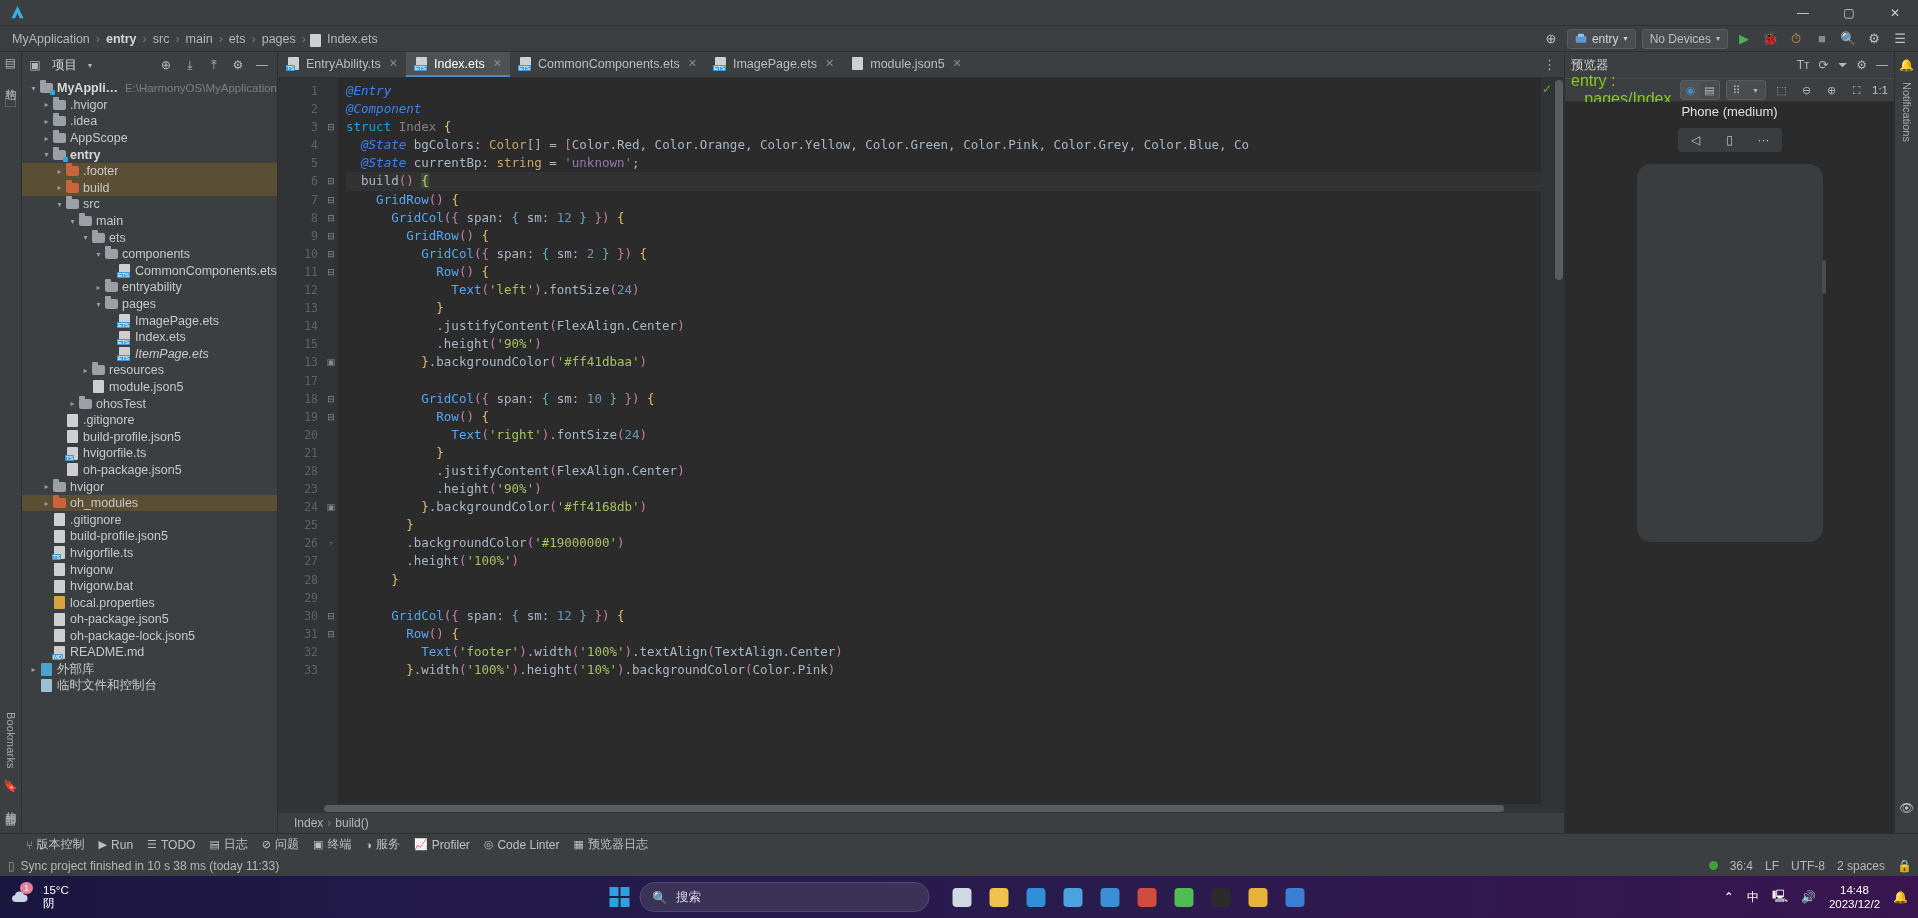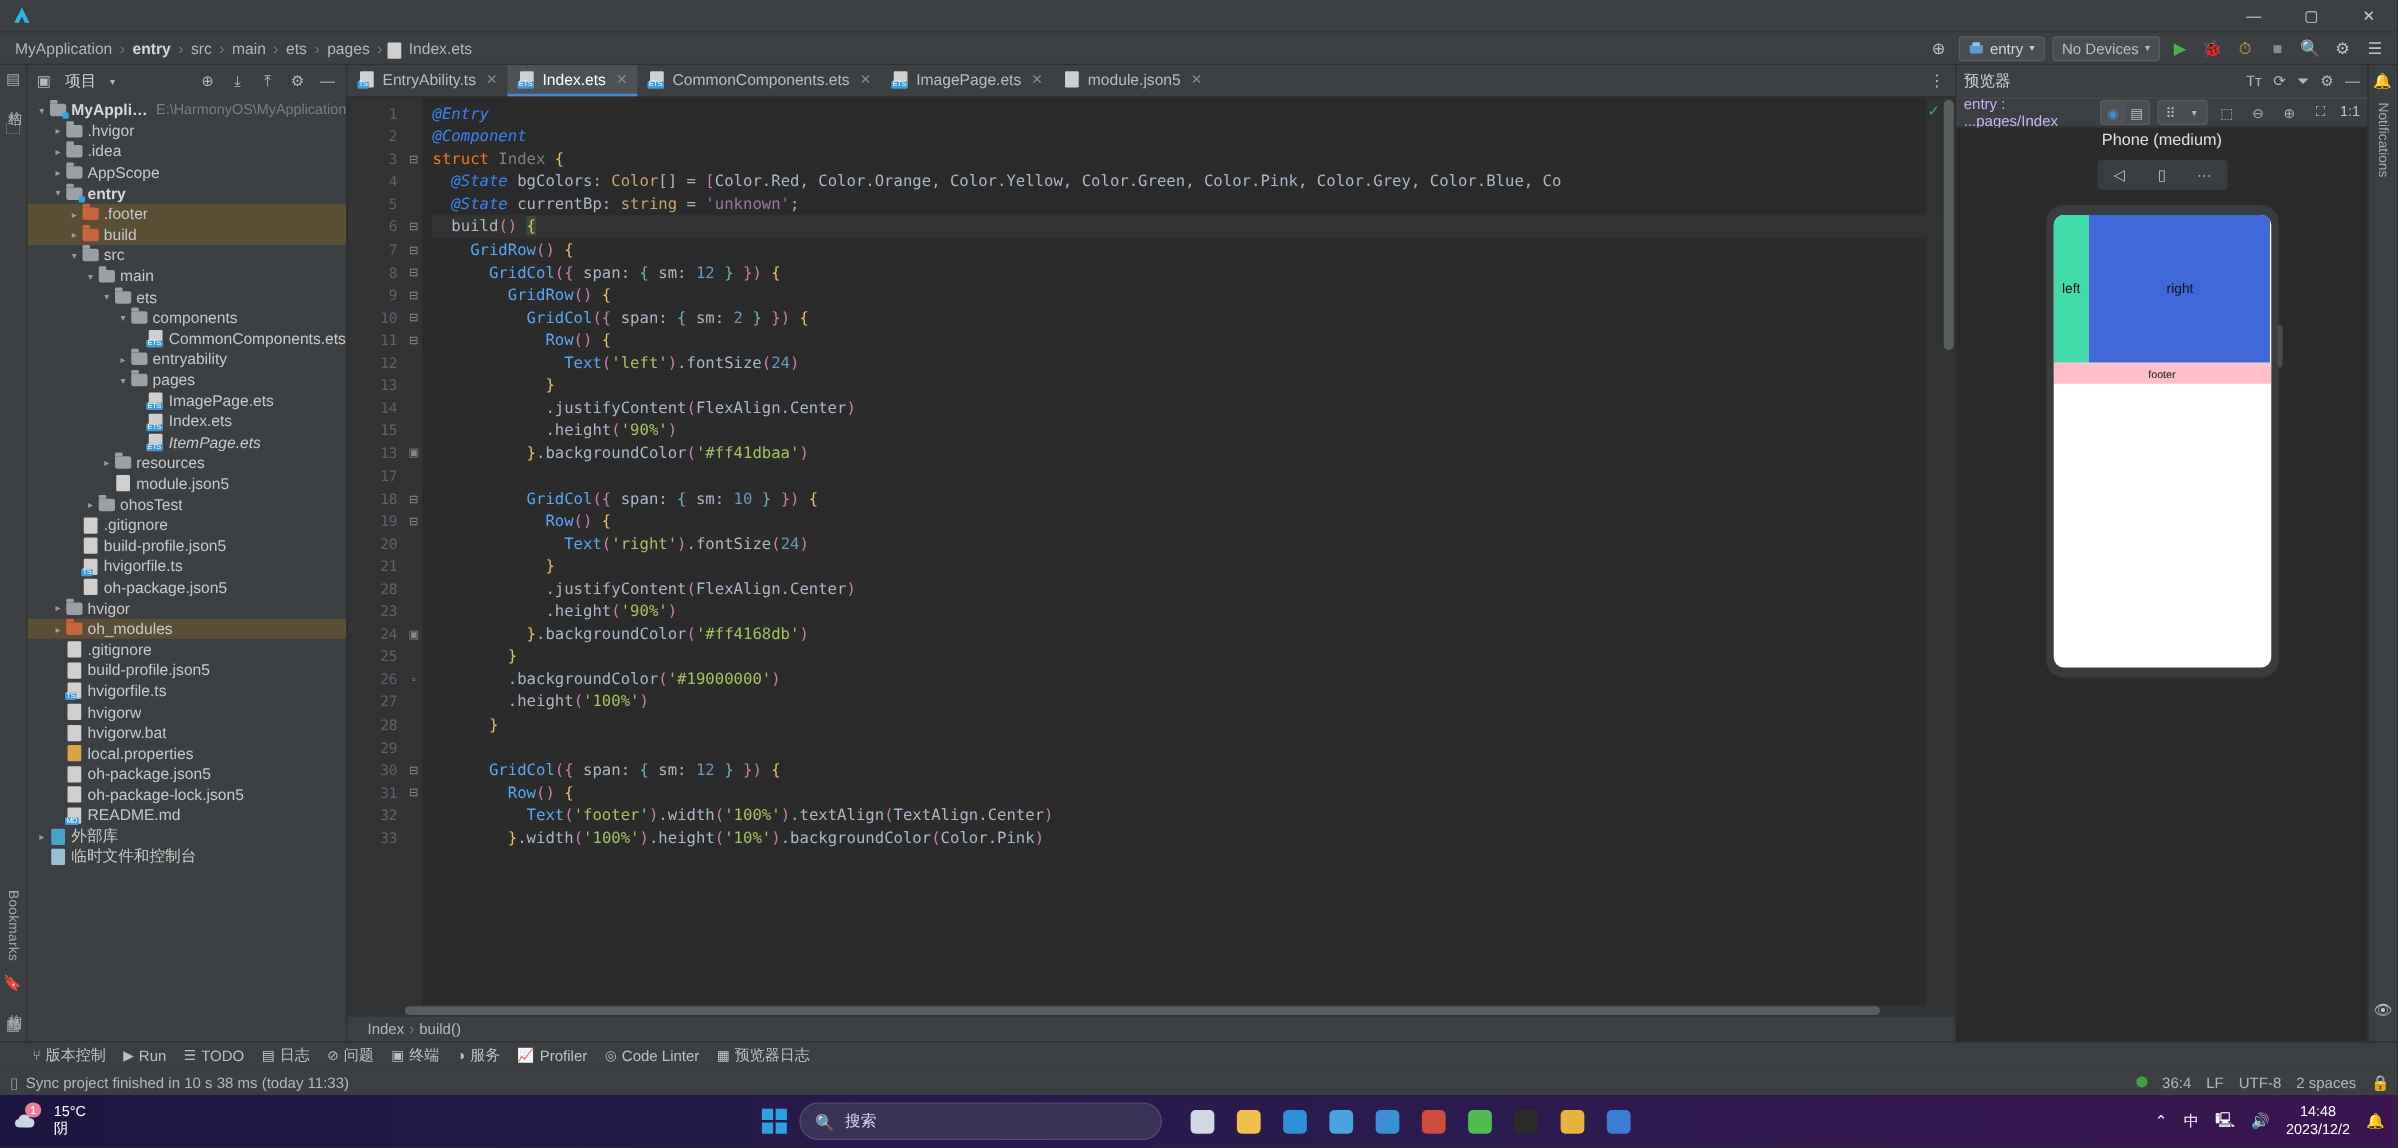--- a/index.html
+++ b/index.html
@@ -87,21 +87,21 @@
 
   .editor { flex:1; display:flex; min-height:0; position:relative; background:#2b2b2b; overflow:hidden;}
   .gutter { width:46px; flex:none; background:#313335; text-align:right; padding-right:6px;
             font-family:"DejaVu Sans Mono", monospace; font-size:11.5px; color:#606366; padding-top:4px; }
   .gutter div { height:18.1px; line-height:18.1px; }
   .foldcol { width:14px; flex:none; background:#313335; padding-top:4px; }
   .foldcol div { height:18.1px; line-height:18.1px; text-align:center; color:#888; font-size:9px; }
   .code { flex:1; font-family:"DejaVu Sans Mono", monospace; font-size:12.5px; padding-top:4px;
           padding-left:8px; white-space:pre; overflow:hidden; min-width:0;}
   .code div { height:18.1px; line-height:18.1px; }
-  .k  { color:#f97316; }
+  .k  { color:#0ea5e9; }
   .ann{ color:#3b82f6;font-style:italic; } .fn { color:#56a8f5; }
   .num{ color:#6897bb; } .str{ color:#a5c261; } .pur{ color:#9876aa; }
   .cls{ color:#c9a26d; } .pl { color:#a9b7c6; } .gy { color:#808080; }
   .br1{ color:#e8bf6a; } .br2{ color:#c67ea8; } .br3{ color:#6fafbd; }
   .curline { background:#323232; }
 
   .markbar { width:12px; flex:none; background:#313335; position:relative; }
   .markbar .ok { position:absolute; top:4px; left:1px; color:#4ab34a; font-size:12px; }
   .escroll { position:absolute; right:0; top:0; width:11px; height:100%; background:#313335; }
   .escroll .thumb { position:absolute; top:2px; right:1px; width:8px; height:200px;
@@ -116,21 +116,21 @@
   .bcrumb2 .sep { color:#7a7a7a; }
 
   
   .preview { width:330px; flex:none; background:#3c3f41; display:flex; flex-direction:column;
              border-left:1px solid #2f2f2f; }
   .pvhead { height:26px; display:flex; align-items:center; padding:0 6px; flex:none; }
   .pvhead .t { font-size:12.5px; color:#d2d2d2; }
   .pvhead .ics { margin-left:auto; display:flex; align-items:center; gap:9px; color:#b6b6b6; font-size:12px;}
   .pvbar { height:24px; display:flex; align-items:center; padding:0 6px; gap:6px; flex:none;
            background:#3c3f41; border-top:1px solid #4a4a4a; border-bottom:1px solid #323232;}
-  .pvbar .path { font-size:12px; color:#c4b5fd; }
+  .pvbar .path { font-size:16px; color:#84cc16; }
   .pvbar .grp { margin-left:auto; display:flex; align-items:center; gap:6px; }
   .pvbar .btn { width:19px; height:18px; display:flex; align-items:center; justify-content:center;
                 color:#b6b6b6; font-size:11px; border-radius:2px;}
   .pvbar .btn.on { background:#4f5356; color:#4a88c7; }
   .pvbar .seg { display:flex; background:#4a4d4f; border:1px solid #5a5d5f; border-radius:3px; }
   .pvbar .seg .btn { border-radius:0; }
   .pvbody { flex:1; background:#2b2b2b; display:flex; flex-direction:column; align-items:center;
             padding-top:2px; min-height:0; }
   .pvtitle { font-size:13px; color:#e0e0e0; margin-bottom:9px; }
   .pvctrl { display:flex; gap:2px; background:#3a3d3f; border-radius:3px; padding:2px; margin-bottom:12px;}
@@ -694,27 +694,20 @@
       </div>
       <div class="pvbody">
         <div class="pvtitle">Phone (medium)</div>
         <div class="pvctrl">
           <span class="b">◁</span>
           <span class="b">▯</span>
           <span class="b">···</span>
         </div>
         <div class="phone">
           <div class="nub"></div>
-          <div class="screen">
-            <div class="pg-top">
-              <div class="pg-left">left</div>
-              <div class="pg-right">right</div>
-            </div>
-            <div class="pg-footer">footer</div>
-          </div>
         </div>
       </div>
     </div>
 
     <div class="rightrail">
       <span style="color:#c2c2c2;font-size:12px;">🔔</span>
       <span class="rv">Notifications</span>
       <div style="flex:1"></div>
       <span style="color:#c2c2c2;font-size:12px;">👁</span>
       <span class="rv" style="margin-bottom:8px;">预览</span>

